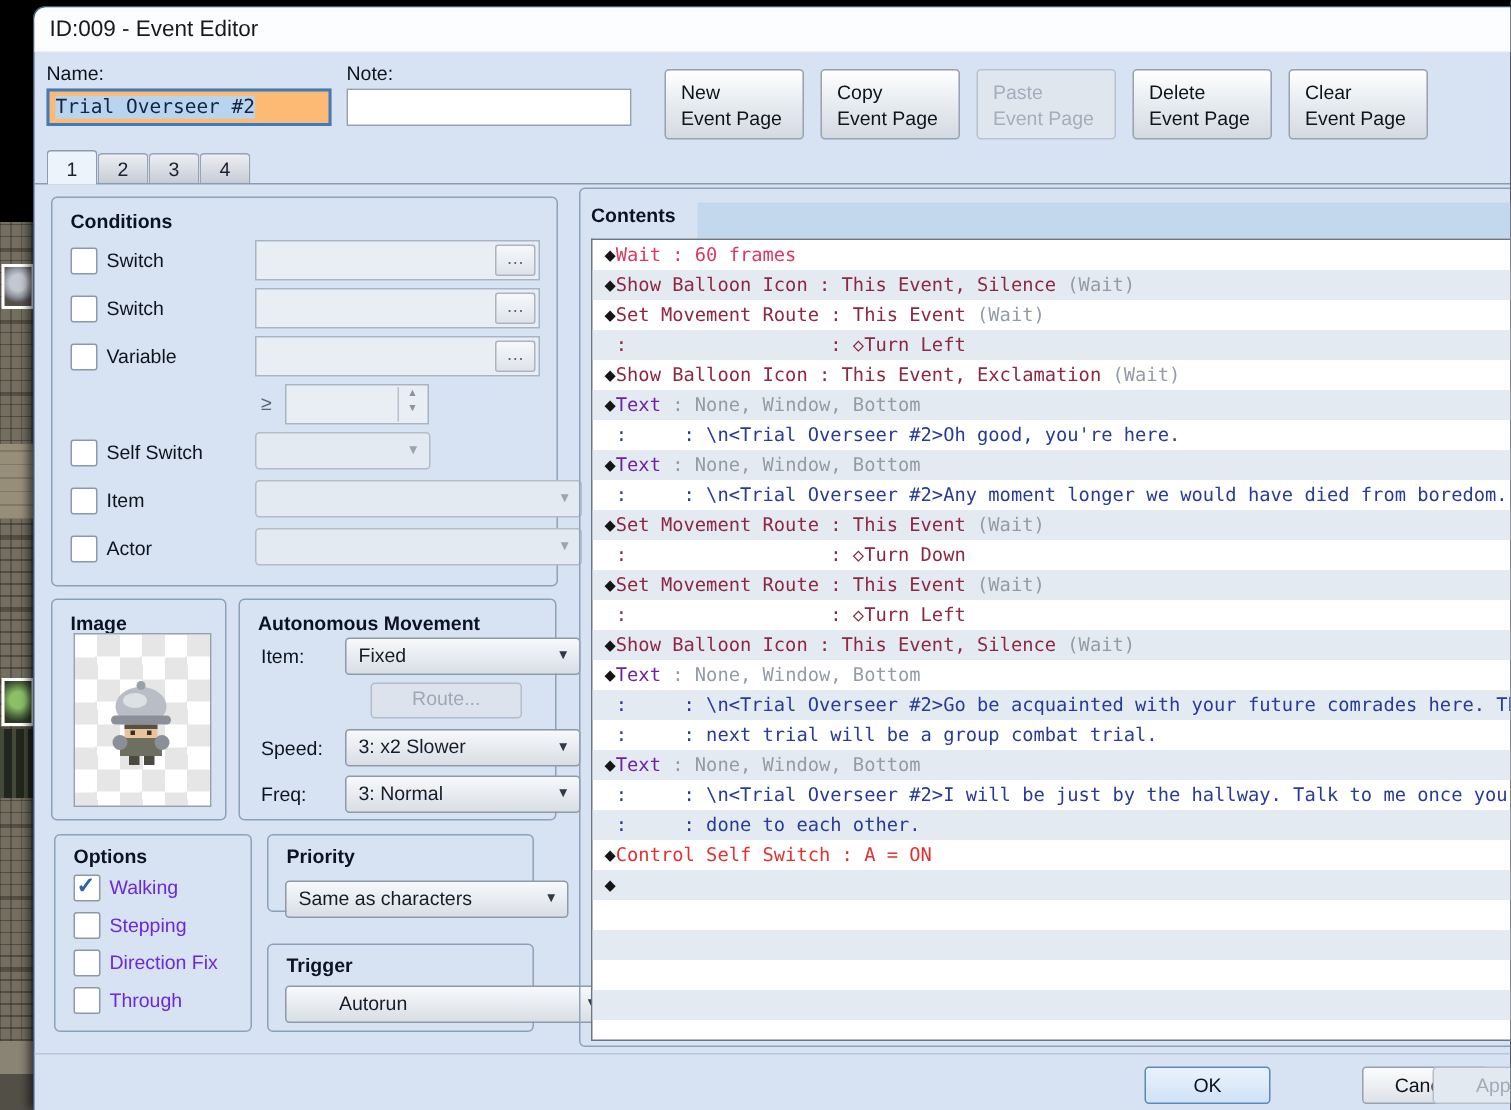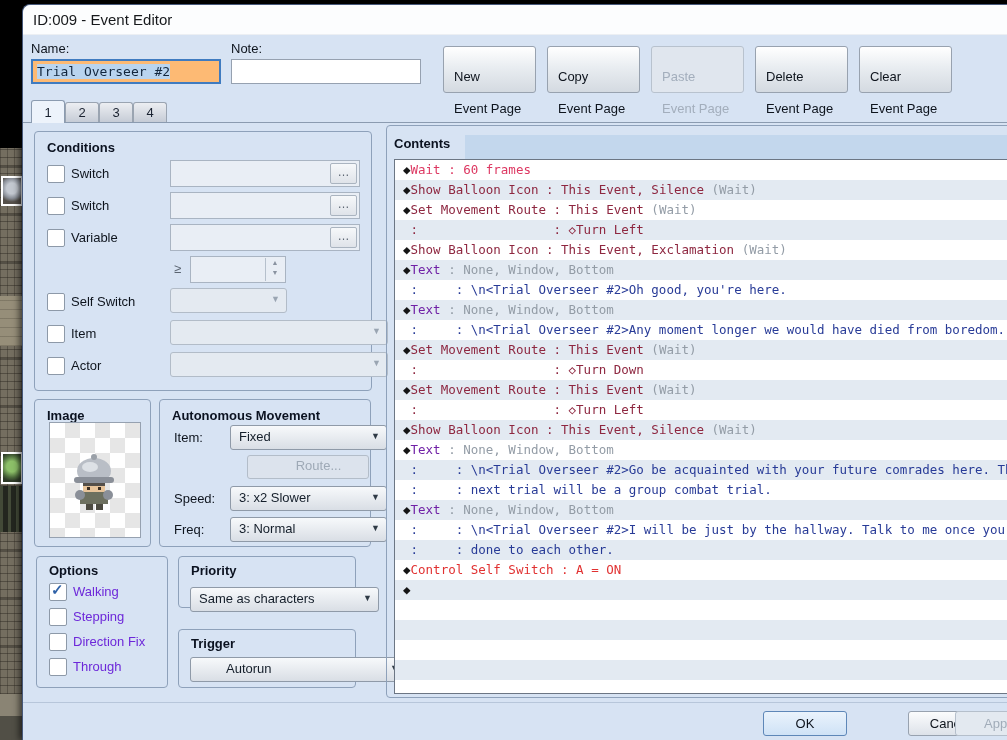--- a/index.html
+++ b/index.html
@@ -36,21 +36,21 @@
 
   .name-input{left:8px;top:54px;width:190px;height:25px;background:#fdba74;border:2px solid #3f7bc0;
     font-family:"DejaVu Sans Mono","Liberation Mono",monospace;font-size:13px;line-height:21px;padding-left:4px;color:#12263d;}
   .name-input .sel{background:#b9d4ef;}
   .note-input{left:208px;top:54px;width:190px;height:25px;background:#fff;border:1px solid #96a1b0;
     font-family:"DejaVu Sans Mono","Liberation Mono",monospace;font-size:13px;line-height:23px;padding-left:4px;}
 
   .pgbtn{top:41px;width:93px;height:47px;border:1px solid #98a2af;border-radius:3px;
     background:linear-gradient(#ffffff,#e9edf1 45%,#d4dae1);font-size:13px;color:#0e141d;
     padding:6px 0 0 10px;line-height:17px;cursor:default;}
-  .pgbtn span{display:block;margin-top:15px;}
+  .pgbtn span{display:block;}
   .pgbtn.disabled{background:#e0e6ee;color:#a3aebc;border-color:#b8c2ce;}
 
   .tab{height:20px;font-size:13px;text-align:center;line-height:20px;color:#1a2230;
     border:1px solid #9aa4b1;border-bottom:none;border-radius:3px 3px 0 0;
     background:linear-gradient(#eceef2,#c6ccd6);width:34px;top:97px;}
   .tab.active{top:95px;height:23px;line-height:23px;background:#edf3fb;border-color:#8b9bb0;z-index:3;}
   .paneline{left:0;top:117px;right:0;height:1px;background:#8b9bb0;z-index:1;}
 
   .group{border:1px solid #8ea1ba;border-radius:4px;}
 
@@ -210,21 +210,21 @@
           <rect x="46" y="81" width="7" height="6" fill="#4c4a40"></rect>
         </svg>
       </div>
     </div>
 
     <div class="abs group" style="left:136px;top:394px;width:212px;height:148px;">
       <div class="gtitle" style="left:12px;top:8px;">Autonomous Movement</div>
       <div class="abs flabel" style="left:14px;top:30px;">Item:</div>
       <div class="dd" style="left:70px;top:25px;width:127px;">
         <span>Fixed</span><span class="arr">▼</span></div>
-      <div class="routebtn" style="left:87px;top:55px;width:99px;height:22px;padding-left:21px;">Route...</div>
+      <div class="routebtn" style="left:87px;top:55px;width:99px;height:22px;">Route...</div>
       <div class="abs flabel" style="left:14px;top:91px;">Speed:</div>
       <div class="dd" style="left:70px;top:86px;width:127px;">
         <span>3: x2 Slower</span><span class="arr">▼</span></div>
       <div class="abs flabel" style="left:14px;top:122px;">Freq:</div>
       <div class="dd" style="left:70px;top:117px;width:127px;">
         <span>3: Normal</span><span class="arr">▼</span></div>
     </div>
 
     <div class="abs group" style="left:13px;top:551px;width:132px;height:132px;">
       <div class="gtitle" style="left:12px;top:6px;">Options</div>

